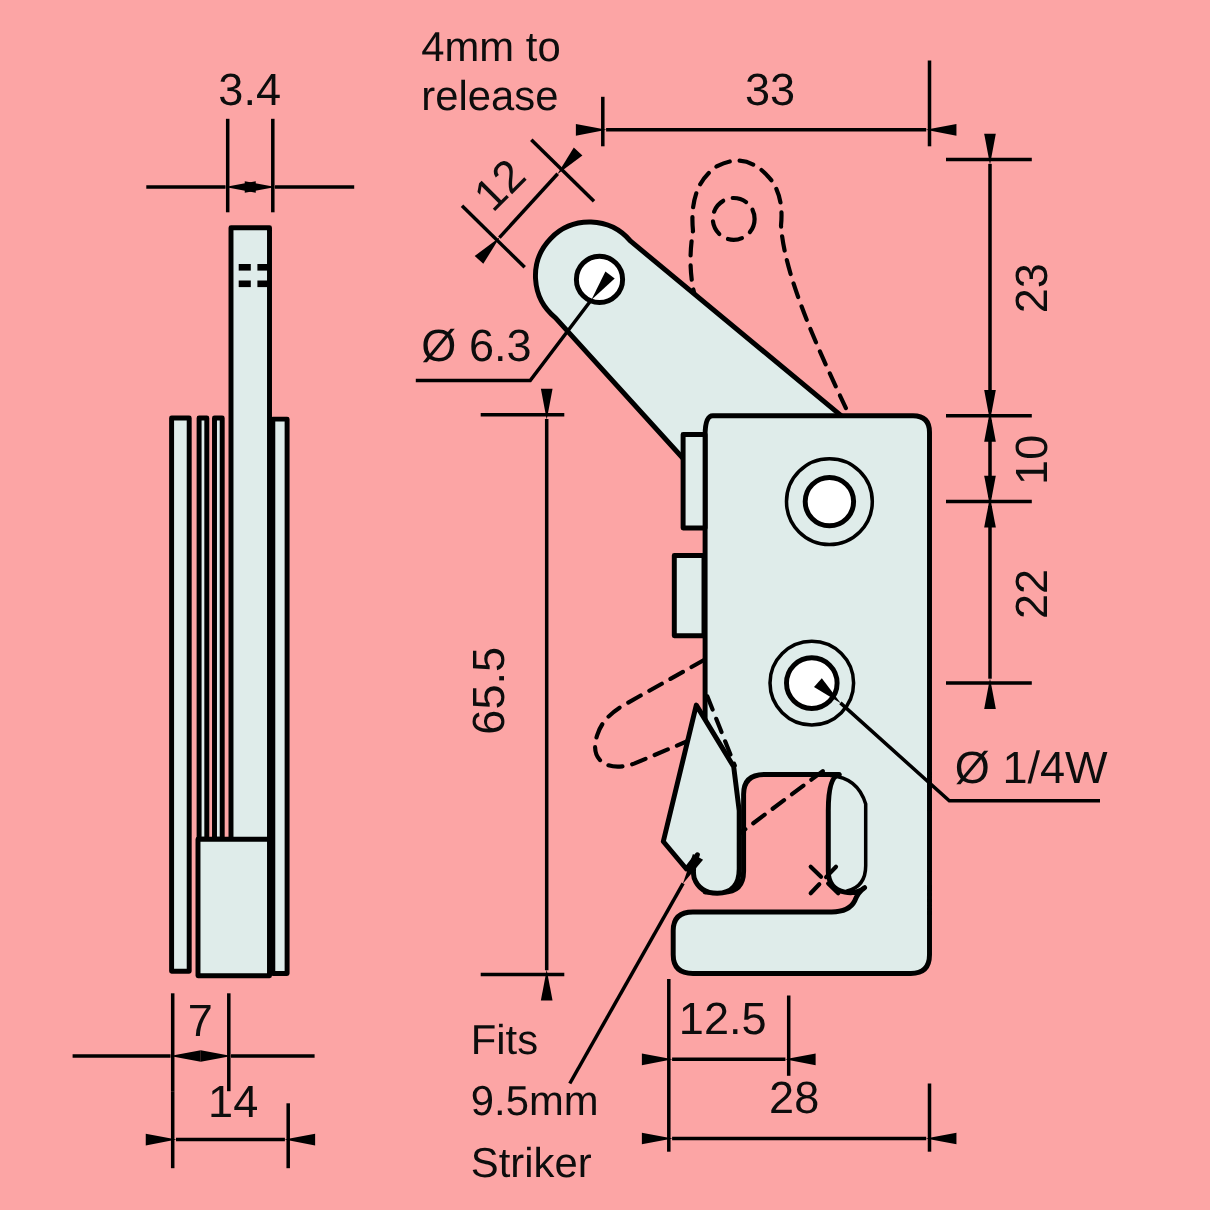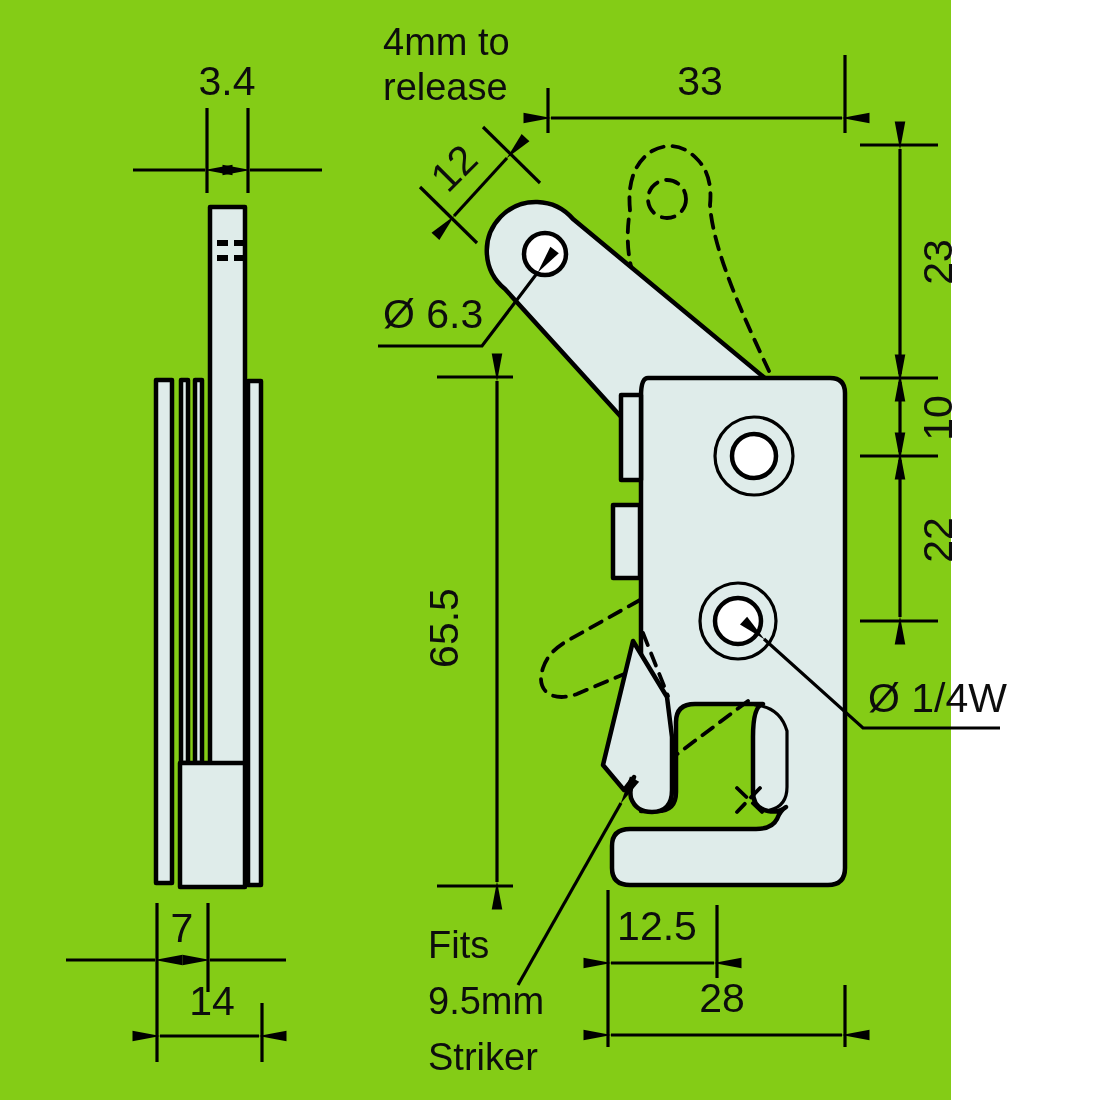--- a/index.html
+++ b/index.html
@@ -1,16 +1,16 @@
 <!DOCTYPE html>
 <html><head>
 <meta charset="utf-8">
 <style>
   html,body{margin:0;padding:0;background:#ffffff;}
-  .stage{width:951px;height:1100px;position:relative;background:#84cc16;font-family:"Liberation Sans",sans-serif;}
+  .stage{width:1100px;height:1100px;position:relative;background:#fca5a5;font-family:"Liberation Sans",sans-serif;}
   svg{display:block;}
   text{font-family:"Liberation Sans","DejaVu Sans",sans-serif;fill:#0d0d0d;}
   .dimtxt{font-size:41px;}
   .notetxt{font-size:38px;}
   .outline{fill:#dfecea;stroke:#000;stroke-width:4.5;stroke-linejoin:round;}
   .thin{fill:none;stroke:#000;stroke-width:3.2;}
   .dline{fill:none;stroke:#000;stroke-width:3.2;}
   .dashed{fill:none;stroke:#000;stroke-width:3.8;stroke-dasharray:13 9;stroke-linecap:round;}
 </style>
 </head>

